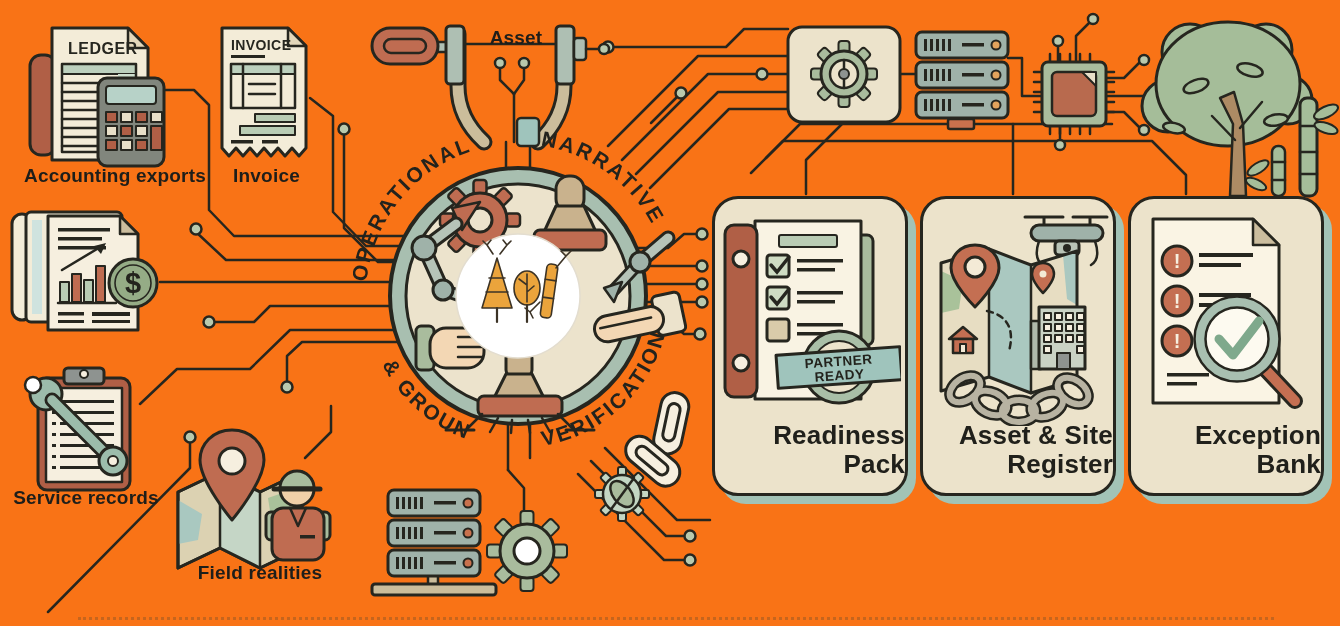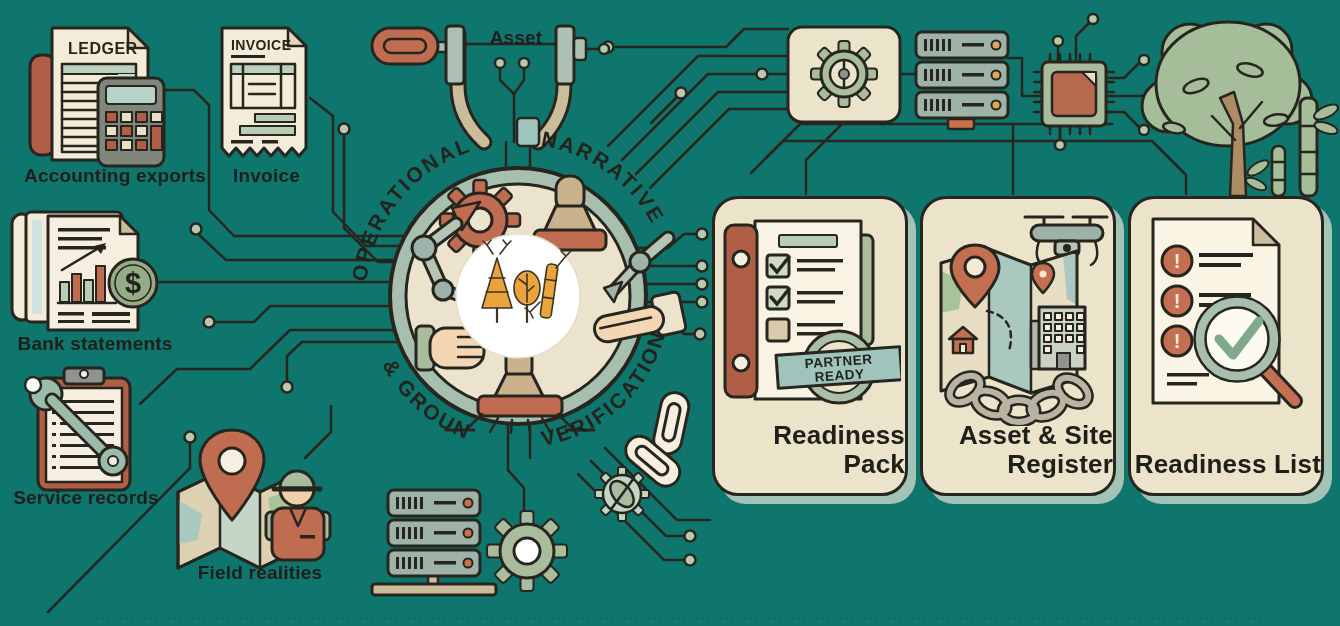--- a/index.html
+++ b/index.html
@@ -1,16 +1,16 @@
 <!DOCTYPE html>
 <html><head>
 <meta charset="utf-8">
 <style>
   html,body{margin:0;padding:0;background:#fff}
-  .stage{position:relative;width:1340px;height:626px;background:#0f766e;overflow:hidden;
+  .stage{position:relative;width:1340px;height:626px;background:#f97316;overflow:hidden;
          font-family:"Liberation Sans",sans-serif}
   .scene{position:absolute;left:0;top:0}
   .lbl{position:absolute;color:#1e1e1a;font-weight:600;font-size:19px;text-align:center;letter-spacing:.2px}
   .card{position:absolute;top:196px;width:196px;height:300px;background:#ece3cb;border:3.5px solid #26261f;
         border-radius:26px;box-shadow:8px 8px 0 #a2c3b6;box-sizing:border-box;z-index:3}
   .card-title{position:absolute;bottom:14px;left:0;right:0;text-align:right;font-weight:700;font-size:26px;
         line-height:1.12;color:#20201b;letter-spacing:.2px}
   .card-icon{position:absolute;top:12px;left:4px}
   .baseline-dots{position:absolute;left:78px;top:617px;width:1196px;border-top:3px dotted rgba(70,65,50,.28);z-index:1}
   svg text{font-family:"Liberation Sans",sans-serif}
@@ -504,21 +504,20 @@
       <text class="arc"><textPath href="#arcTL" startOffset="6">OPERATIONAL</textPath></text>
       <text class="arc"><textPath href="#arcTR" startOffset="4">NARRATIVE</textPath></text>
       <text class="arc" font-size="20"><textPath href="#arcBL" startOffset="2">&amp; GROUND</textPath></text>
       <text class="arc" font-size="20"><textPath href="#arcBR" startOffset="4">VERIFICATION</textPath></text>
     </g>
   </g>
 </svg>
 
 <div class="lbl" style="left:20px;top:165px;width:190px">Accounting exports</div>
 <div class="lbl" style="left:214px;top:165px;width:105px">Invoice</div>
-<div class="lbl" style="left:4px;top:333px;width:182px">Bank statements</div>
 <div class="lbl" style="left:2px;top:487px;width:168px">Service records</div>
 <div class="lbl" style="left:184px;top:562px;width:152px">Field realities</div>
 <div class="lbl" style="left:468px;top:27px;width:96px">Asset</div>
 
 <div class="card" style="left:712px">
   <svg class="card-icon" width="182" height="215" viewBox="0 0 182 215">
     <rect x="132" y="24" width="22" height="110" rx="6" class="s3" fill="#a9bc9d"></rect>
     <rect x="36" y="10" width="106" height="178" class="s3" fill="#f9f3e3"></rect>
     <rect x="6" y="14" width="32" height="172" rx="9" class="s3" fill="#b05f46"></rect>
     <circle cx="22" cy="48" r="8" class="s3" fill="#f6efdf"></circle>
@@ -641,17 +640,17 @@
         <rect x="32" y="171" width="30" height="3.5" class="dk"></rect>
     <g>
       <path d="M130,158 L160,190" stroke="#26261f" stroke-width="16" stroke-linecap="round"></path>
       <path d="M130,158 L160,190" stroke="#c46f52" stroke-width="10" stroke-linecap="round"></path>
       <circle cx="102" cy="128" r="37" fill="#fdfaf0" stroke="#a8bfb0" stroke-width="11"></circle>
       <circle cx="102" cy="128" r="42.5" class="ln"></circle>
       <circle cx="102" cy="128" r="31.5" class="ln"></circle>
       <path d="M84,128 L98,144 L124,110" fill="none" stroke="#7fa98c" stroke-width="9" stroke-linecap="round" stroke-linejoin="round"></path>
     </g>
   </svg>
-  <div class="card-title">Readiness List</div>
+  <div class="card-title">Exception Bank</div>
 </div>
 
 <div class="baseline-dots"></div>
 </div>
 
 </body></html>

